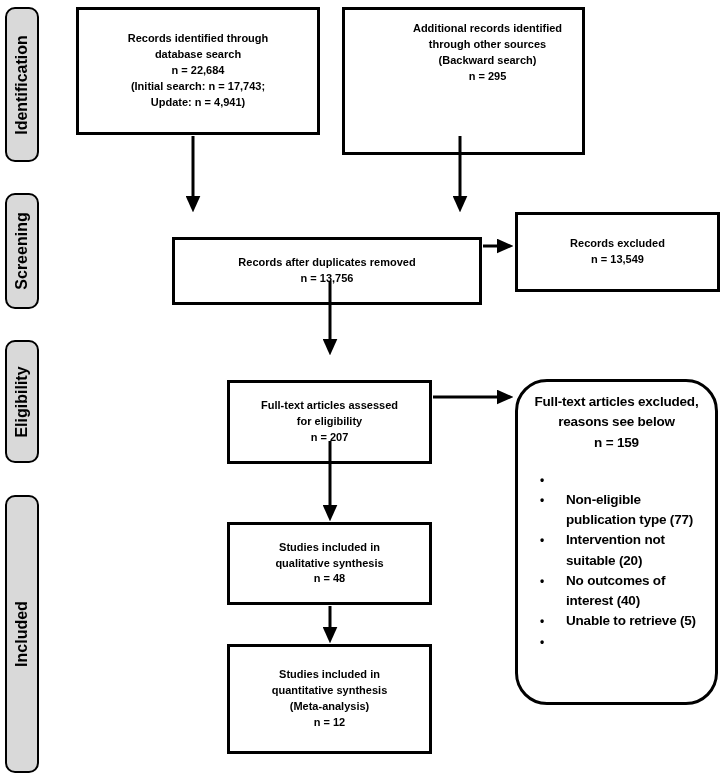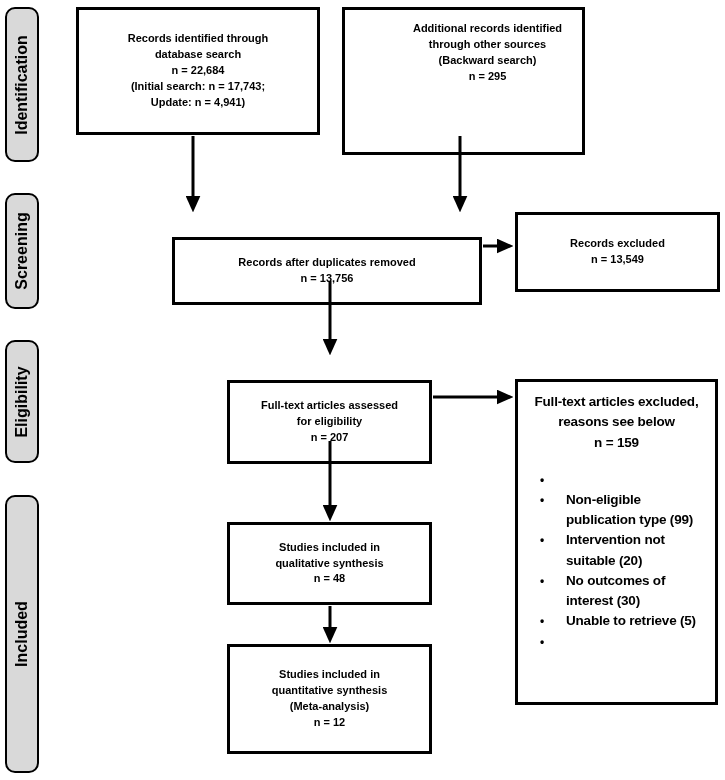--- a/index.html
+++ b/index.html
@@ -117,39 +117,39 @@
     <div class="btext">Records excluded
 n = 13,549</div>
   </div>
 
   <div class="fbox" style="left:227px;top:356px;width:205px;height:84px;margin-top:24px;">
     <div class="btext">Full-text articles assessed
 for eligibility
 n = 207</div>
   </div>
 
-  <div class="fbox" id="box-fulltext-excluded" style="left:515px;top:379px;width:203px;height:326px;">
+  <div class="fbox" id="box-fulltext-excluded" style="left:515px;top:379px;width:203px;height:326px;border-radius:32px;">
     <div class="btext">Full-text articles excluded,
 reasons see below
 n = 159</div>
     <div class="reasons">
       <div class="reason">
         <span class="dot">•</span>
       </div>
       <div class="reason">
         <span class="dot">•</span>
-        <span class="rtext">Non-eligible publication type (99)</span>
+        <span class="rtext">Non-eligible publication type (77)</span>
       </div>
       <div class="reason">
         <span class="dot">•</span>
         <span class="rtext">Intervention not suitable (20)</span>
       </div>
       <div class="reason">
         <span class="dot">•</span>
-        <span class="rtext">No outcomes of interest (30)</span>
+        <span class="rtext">No outcomes of interest (40)</span>
       </div>
       <div class="reason">
         <span class="dot">•</span>
         <span class="rtext">Unable to retrieve (5)</span>
       </div>
       <div class="reason">
         <span class="dot">•</span>
       </div>
     </div>
   </div>

